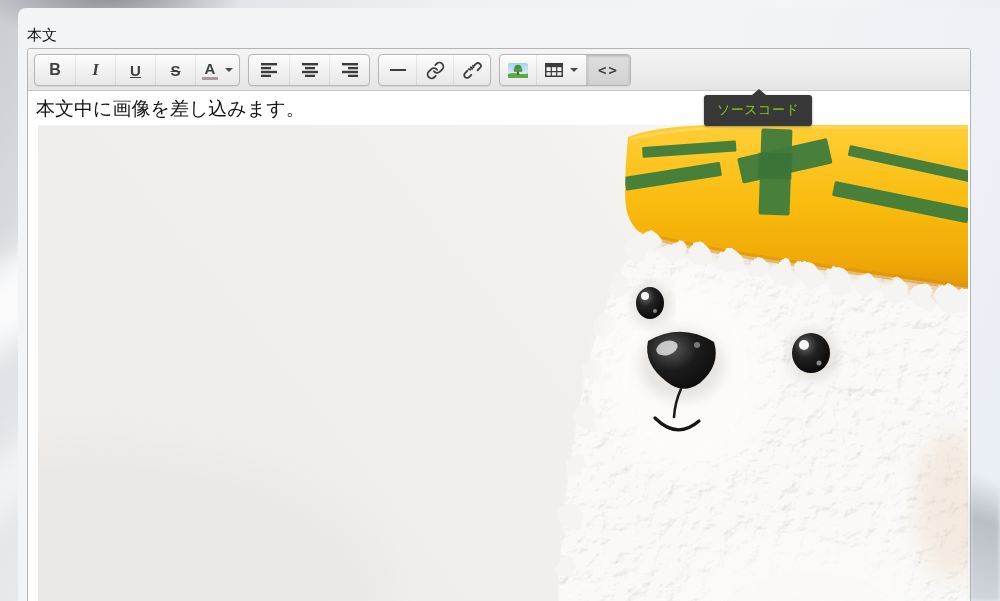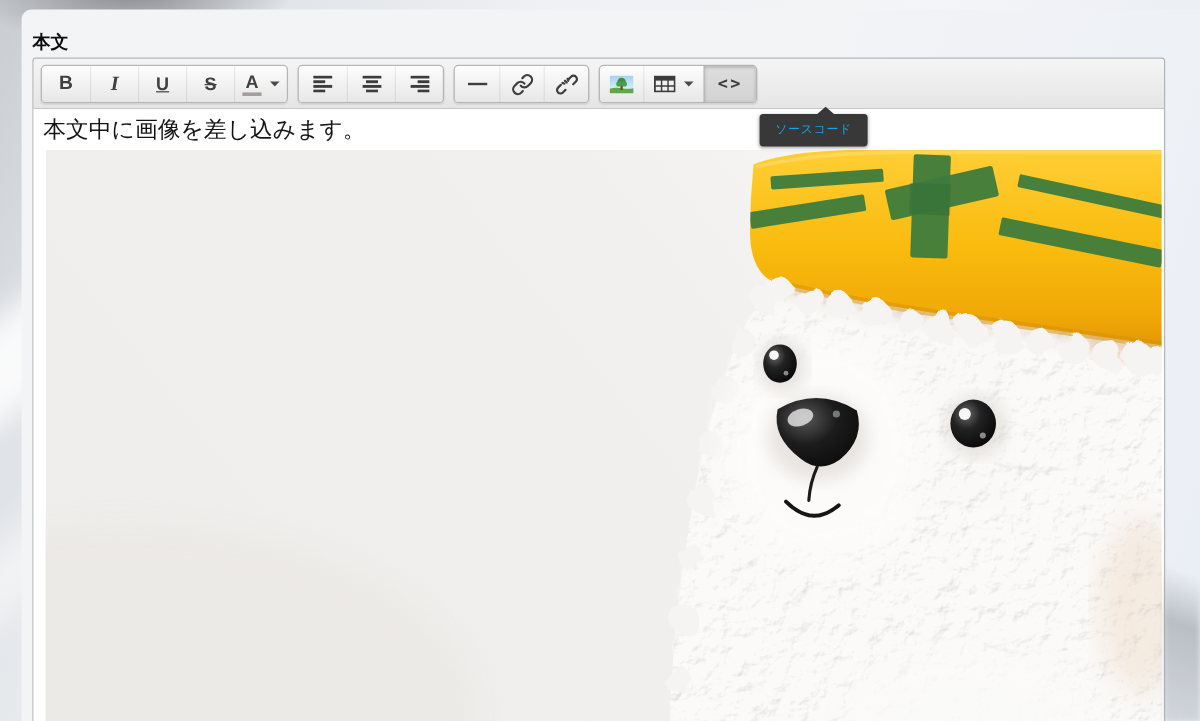--- a/index.html
+++ b/index.html
@@ -16,21 +16,21 @@
   .streak2 { position:absolute; left:-170px; top:430px; width:420px; height:50px;
     background:rgba(255,255,255,.5); transform:rotate(-38deg); filter:blur(14px); }
   .wedge { position:absolute; right:0; bottom:0; width:30px; height:180px; z-index:5;
     background:linear-gradient(200deg, rgba(0,0,0,0) 32%, rgba(146,150,157,.55) 55%, rgba(168,171,177,.35) 100%);
     filter:blur(2px); }
 
   .panel { position:absolute; left:18px; top:8px; width:982px; height:593px; z-index:1;
     background:linear-gradient(105deg,#f3f4f6 55%,#eef1f6 85%,#e9eef5 100%);
     border-top-left-radius:8px; }
 
-  .field-label { position:absolute; left:27px; top:26px; font-size:15px; font-weight:bold; color:#0c0c0c; z-index:2;text-align:right; }
+  .field-label { position:absolute; left:27px; top:26px; font-size:15px; font-weight:normal; color:#0c0c0c; z-index:2;text-align:right; }
 
   .editor { position:absolute; left:27px; top:48px; width:944px; height:560px; z-index:2;
     background:#fff; border:1px solid #b3b3b3; border-radius:3px 3px 0 0; }
 
   
   .toolbar { height:42px; background:linear-gradient(#f5f5f5,#e5e5e5);
     border-bottom:1px solid #c7c7c7; border-radius:3px 3px 0 0;
     display:flex; align-items:flex-start; padding:5px 6px; gap:8px; }
   .grp { display:inline-flex; height:32px; border:1px solid #b6b6b6; border-radius:4px;
     background:linear-gradient(#fdfdfd,#e7e7e7);
@@ -51,22 +51,22 @@
   .caret { width:0; height:0; border-left:4px solid transparent; border-right:4px solid transparent;
     border-top:4.5px solid #4a4a4a; margin-left:7px; }
   .fontsizes { width:121px; justify-content:space-between; padding:0 9px 0 11px; }
   .fontsizes .fs-label { font-size:13px; color:#565656; }
   .hr-line { width:16px; height:2.2px; background:#3d3d3d; }
   .icon-svg { display:block; }
   .code-glyph { font-family:"DejaVu Sans Mono","Liberation Mono",monospace; font-size:14px;
     font-weight:bold; letter-spacing:2px; color:#3b3b3b; }
 
   
-  .tooltip { position:absolute; left:633px; top:95px; z-index:10;
-    background:#383838; color:#0ea5e9; font-size:10px; letter-spacing:.5px;
+  .tooltip { position:absolute; left:704px; top:95px; z-index:10;
+    background:#383838; color:#84cc16; font-size:13px; letter-spacing:.5px;
     padding:6px 13px 7px; border-radius:3px; box-shadow:0 1px 3px rgba(0,0,0,.35); white-space:nowrap; }
   .tooltip::before { content:""; position:absolute; top:-6px; left:48px;
     border-left:7px solid transparent; border-right:7px solid transparent;
     border-bottom:6px solid #383838; }
 
   
   .content { position:relative; height:517px; background:#fff; padding:7px 0 0 8px; cursor:text; }
   .content p { font-size:19px; line-height:21px; color:#141414; }
   .photo { position:relative; margin:6px 0 0 2px; width:930px; height:476px; }
 </style>

